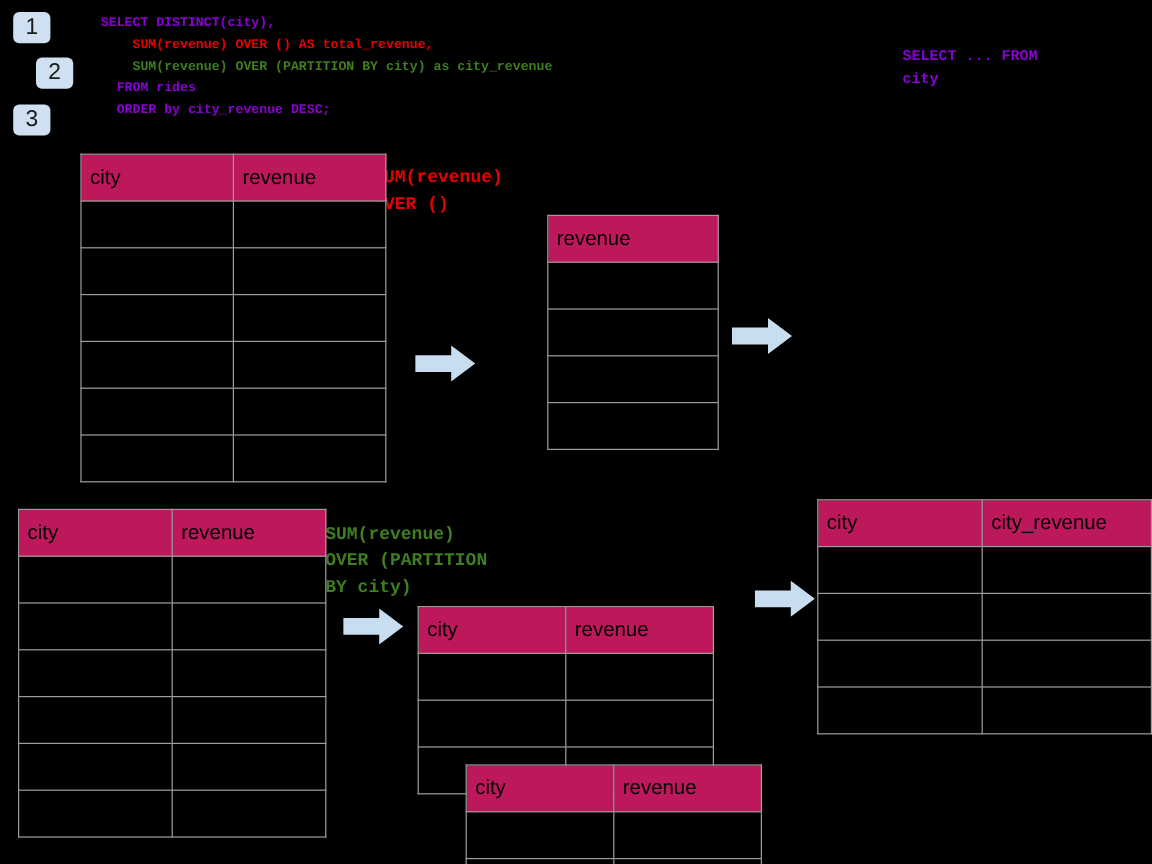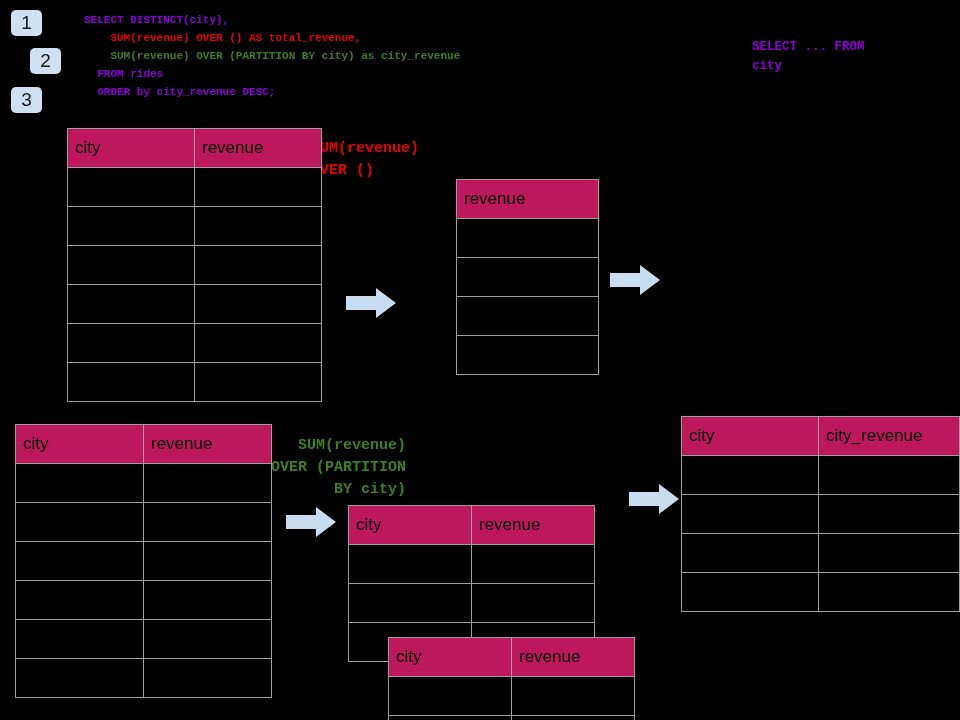--- a/index.html
+++ b/index.html
@@ -39,21 +39,21 @@
     color:#8b00d7;
   }
 
   
   .anno{
     position:absolute;
     font-family:"Liberation Mono","DejaVu Sans Mono",monospace;
     font-size:15px;line-height:22px;white-space:pre;font-weight:bold;
   }
   #anno-red{left:311px;top:138px;color:#e60000;}
-  #anno-green{left:271px;top:435px;color:#3f7f1f;text-align:right;}
+  #anno-green{left:271px;top:435px;color:#3f7f1f;}
 
   
   .tbl{position:absolute;border-collapse:collapse;table-layout:fixed;}
   .tbl td{
     border:1px solid #9d9d9d;
     background:#000;
     height:38px;padding:0;
   }
   .tbl td.hd{
     background:#be185d;color:#000;

